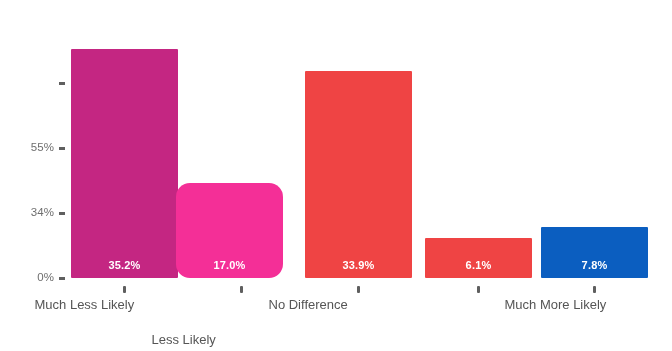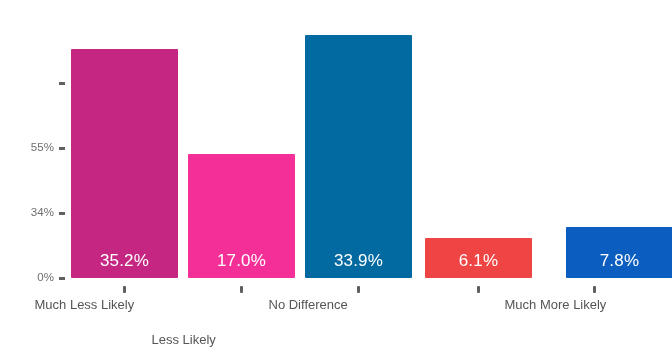--- a/index.html
+++ b/index.html
@@ -72,22 +72,22 @@
     position: absolute;
     bottom: 0;
     border-radius: 1px;
   }
   .bar-value {
     position: absolute;
     left: 0;
     right: 0;
     bottom: 7px;
     text-align: center;
-    font-size: 17px;
-    font-weight: 400;
+    font-size: 11px;
+    font-weight: 700;
     color: #ffffff;
     letter-spacing: 0.2px;
   }
 
   
   #x-axis {
     position: absolute;
     left: 0;
     top: 278px;
     width: 672px;
@@ -128,30 +128,30 @@
         <div class="y-tick" style="top: 213px;">34%</div>
         <div class="y-tick-mark" style="top: 213px;"></div>
         <div class="y-tick" style="top: 278px;">0%</div>
         <div class="y-tick-mark" style="top: 278px;"></div>
       </div>
 
     <div id="bars-layer">
         <div class="bar" style="left: 71px; width: 107px; height: 228.8px; background: rgb(196, 38, 130);">
           <div class="bar-value">35.2%</div>
         </div>
-        <div class="bar" style="left: 188px; width: 107px; height: 124px; background: rgb(244, 47, 151);">
+        <div class="bar" style="left: 176px; width: 107px; height: 95px; background: rgb(244, 47, 151); border-radius: 14px;">
           <div class="bar-value">17.0%</div>
         </div>
-        <div class="bar" style="left: 305px; width: 107px; height: 243px; background: #0369a1;">
+        <div class="bar" style="left: 305px; width: 107px; height: 207px; background: #ef4444;">
           <div class="bar-value">33.9%</div>
         </div>
         <div class="bar" style="left: 425px; width: 107px; height: 39.65px; background: #ef4444;">
           <div class="bar-value">6.1%</div>
         </div>
-        <div class="bar" style="left: 566px; width: 107px; height: 50.7px; background: rgb(11, 94, 192);">
+        <div class="bar" style="left: 541px; width: 107px; height: 50.7px; background: rgb(11, 94, 192);">
           <div class="bar-value">7.8%</div>
         </div>
       </div>
   </div>
 
   <div id="x-axis">
       <div class="x-tick-mark" style="left: 123px;"></div>
       <div class="x-label row-top" style="left: 34.5px; width: 180px;">Much Less Likely</div>
       <div class="x-tick-mark" style="left: 240px;"></div>
       <div class="x-label row-bot" style="left: 151.5px; width: 180px;">Less Likely</div>

